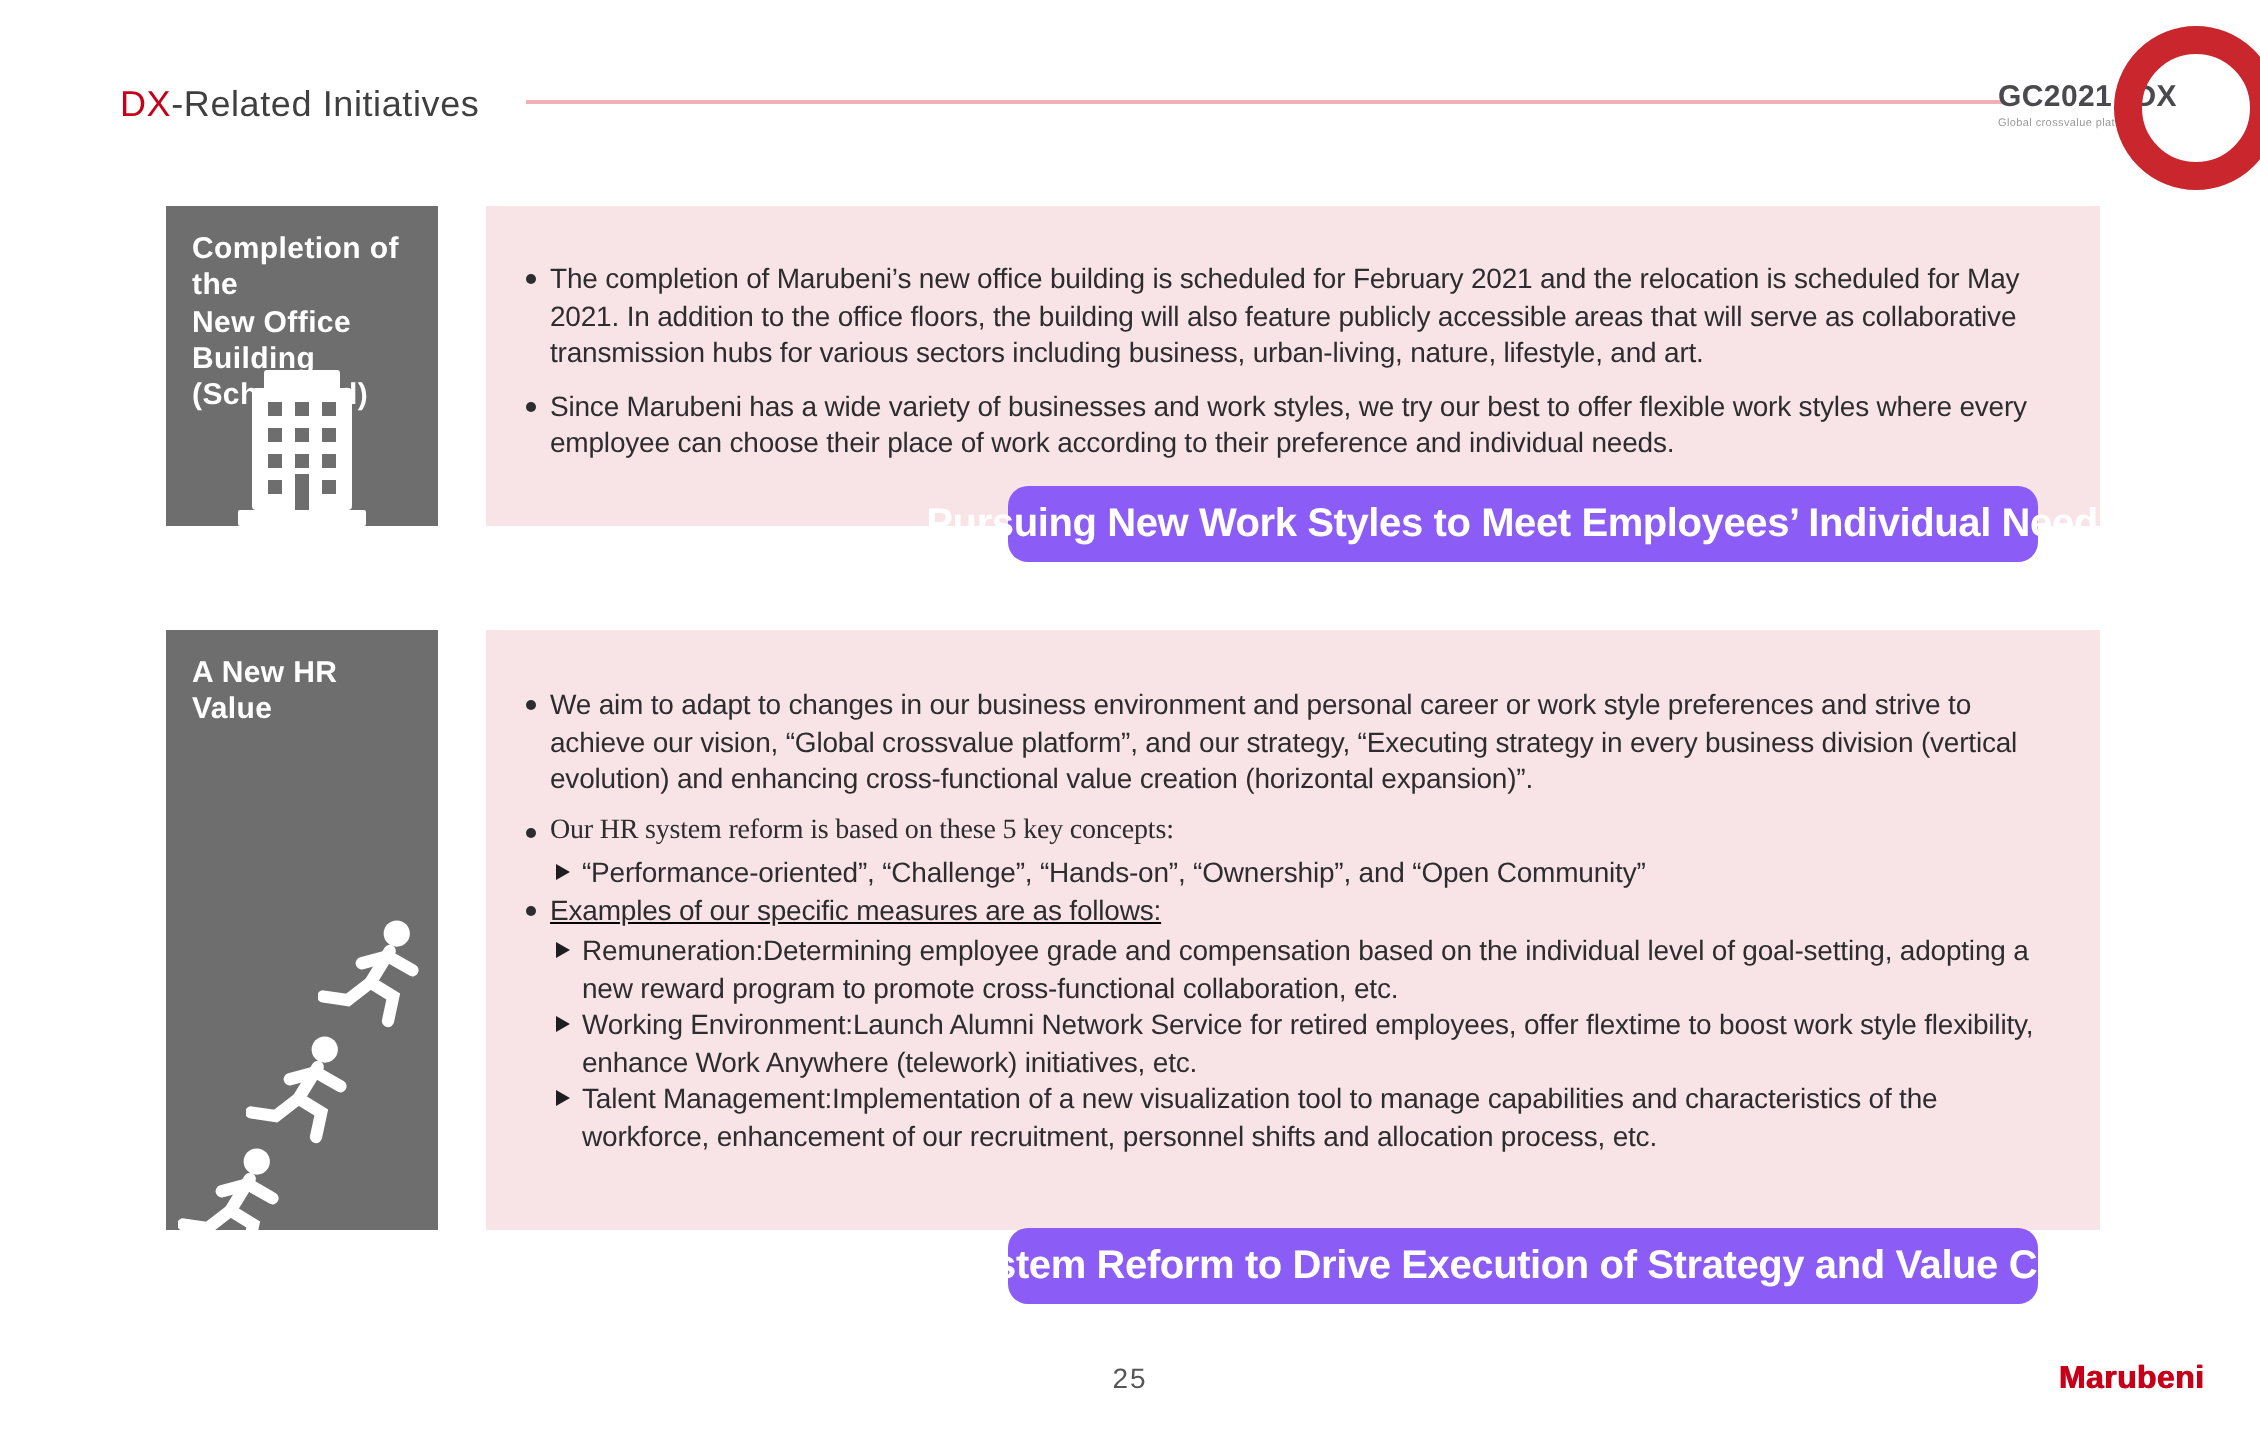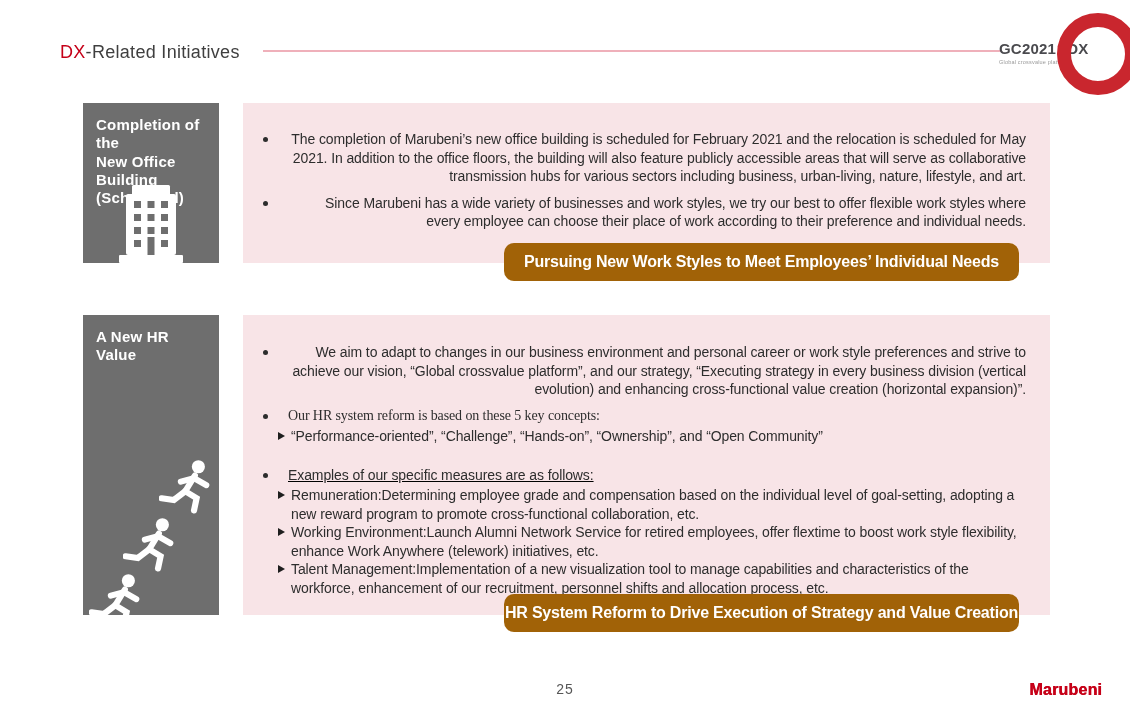--- a/index.html
+++ b/index.html
@@ -38,44 +38,44 @@
   .side-heading {
     color:#ffffff; font-size:15px; font-weight:700; line-height:1.22;
     letter-spacing:0.2px; white-space:pre-line;
   }
   .content-panel {
     position:absolute; left:160px; top:0; width:807px; height:100%;
     background:#f8e4e7; padding:27px 24px 0 20px;
   }
   #section-hr .content-panel { padding-top:28px; }
   
-  .bullet { display:flex; gap:20px; margin-bottom:8px;text-align:right; }
+  .bullet { display:flex; gap:7px; margin-bottom:8px; }
   .bullet-dot {
     flex:none; width:5px; height:5px; border-radius:50%;
     background:#2d2d2d; margin-top:7px;
   }
   .bullet-text, .sub-text {
     font-size:14px; line-height:18.5px; color:#2d2d2d; letter-spacing:-0.1px;
   }
   .sub { display:flex; gap:6px; margin-left:15px; }
   .tri-icon {
     flex:none; width:0; height:0; margin-top:5px;
     border-left:7px solid #1e1e1e; border-top:4.5px solid transparent;
     border-bottom:4.5px solid transparent;
   }
   
   .banner {
     position:absolute; left:504px; width:515px; height:38px; z-index:4;
-    background:#a16207; border-radius:10px; display:flex;
+    background:#8b5cf6; border-radius:10px; display:flex;
     align-items:center; justify-content:center;
-    color:#ffffff; font-weight:700; font-size:16px; letter-spacing:-0.2px;
+    color:#ffffff; font-weight:700; font-size:20px; letter-spacing:-0.2px;
     white-space:nowrap;
   }
   #banner-office { top:243px; }
-  #banner-hr { top:594px; }
+  #banner-hr { top:614px; }
   
   .building-wrap {
     position:absolute; left:50%; bottom:0; transform:translateX(-50%);
     width:64px; height:78px;
   }
   .runner {
     position:absolute; width:56px; height:56px;
   }
   #runner-1 { left:6px;  top:142px; }
   #runner-2 { left:40px; top:86px; }
@@ -185,21 +185,21 @@
     </div>
     <div class="content-panel">
       <div class="bullet">
         <span class="bullet-dot"></span>
         <span class="bullet-text">We aim to adapt to changes in our business environment and personal career or work style preferences and strive to achieve our vision, “Global crossvalue platform”, and our strategy, “Executing strategy in every business division (vertical evolution) and enhancing cross-functional value creation (horizontal expansion)”.</span>
       </div>
       <div class="bullet" style="margin-bottom:2px;font-family:Liberation Serif, serif;">
         <span class="bullet-dot"></span>
         <span class="bullet-text">Our HR system reform is based on these 5 key concepts:</span>
       </div>
-      <div class="sub" style="margin-bottom:20px;">
+      <div class="sub" style="margin-bottom:0;">
         <span class="tri-icon"></span>
         <span class="sub-text">“Performance-oriented”, “Challenge”, “Hands-on”, “Ownership”, and “Open Community”</span>
       </div>
       <div class="bullet" style="margin-bottom:2px;text-decoration:underline;">
         <span class="bullet-dot"></span>
         <span class="bullet-text">Examples of our specific measures are as follows:</span>
       </div>
       <div class="sub">
         <span class="tri-icon"></span>
         <span class="sub-text">Remuneration:Determining employee grade and compensation based on the individual level of goal-setting, adopting a new reward program to promote cross-functional collaboration, etc.</span>

